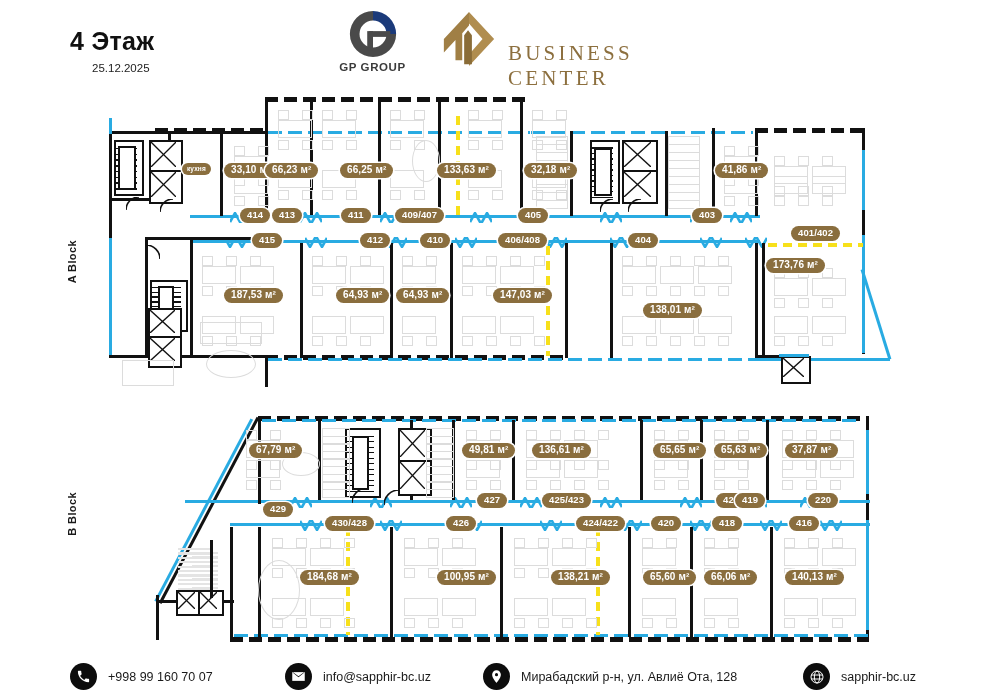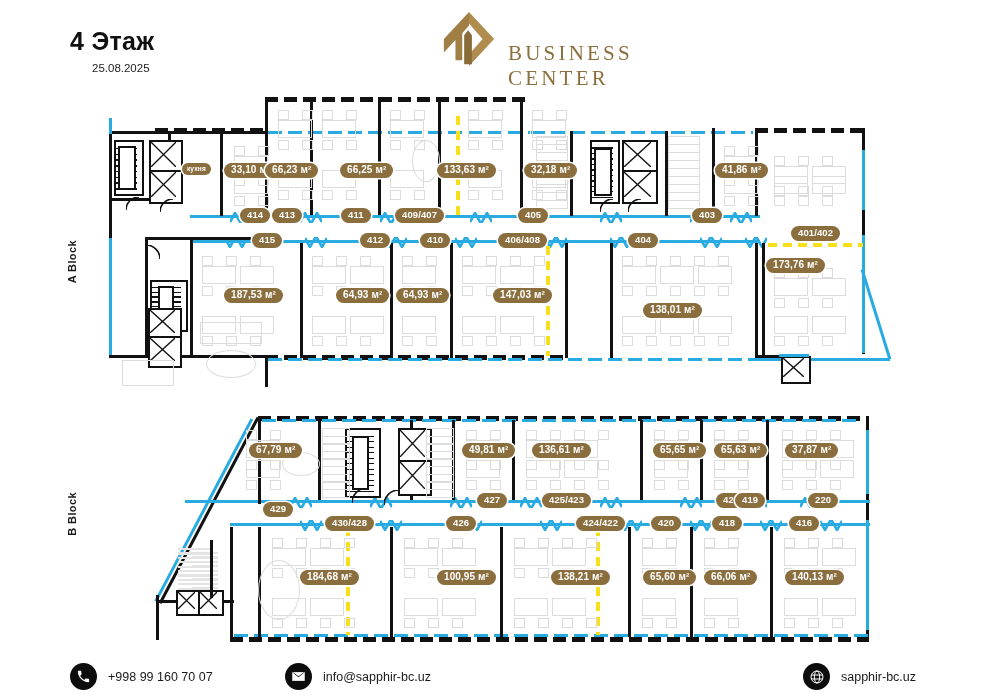--- a/index.html
+++ b/index.html
@@ -60,22 +60,32 @@
     display:flex;align-items:center;justify-content:center;flex:none;}
   .ftr-ic svg{display:block;}
   .ftr-tx{font-size:12.5px;color:#1a1a1a;white-space:nowrap;}
 </style>
 </head>
 <body>
 
 <div class="stage">
 
   <div class="hdr-title">4 Этаж</div>
-  <div class="hdr-date">25.08.2025</div>
-
+  <div class="hdr-date">25.12.2025</div>
+
+  <div class="gp-logo">
+    <svg class="gp-mark" viewBox="0 0 60 54">
+      <path d="M30 3 A24 24 0 0 1 54 27 L44 27 A14 14 0 0 0 30 13 Z" fill="#1b3a7a"></path>
+      <path d="M30 3 A24 24 0 0 0 6 27 A24 24 0 0 0 30 51 L30 41 A14 14 0 0 1 30 13 Z" fill="#4a4a4a"></path>
+      <path d="M54 27 A24 24 0 0 1 30 51 L30 41 A14 14 0 0 0 44 27 Z" fill="#4a4a4a"></path>
+      <rect x="26" y="24" width="22" height="6" fill="#4a4a4a"></rect>
+      <rect x="24" y="24" width="6" height="20" fill="#4a4a4a"></rect>
+    </svg>
+    <div class="gp-text">GP GROUP</div>
+  </div>
 
   <div class="sbc-logo">
     <svg class="sbc-mark" viewBox="0 0 60 60">
       <path d="M30 2 L56 30 L30 58 L30 46 L44 30 L30 14 Z" fill="#b08d4f"></path>
       <path d="M30 2 L4 30 L4 44 L16 31 L16 52 L23 52 L23 24 L30 16 Z" fill="#a07f45"></path>
       <path d="M25 26 L25 56 L33 56 L33 26 L29 21 Z" fill="#8a6c38"></path>
     </svg>
     <div class="sbc-l2">BUSINESS CENTER</div>
   </div>
 
@@ -826,20 +836,28 @@
   <div class="ftr-item" style="left:285px;top:663px;">
     <span class="ftr-ic">
       <svg width="15" height="15" viewBox="0 0 24 24">
           <path fill="#fff" d="M2 5h20v14H2z"></path>
           <path fill="#0d0d0d" d="M2.6 5.7 12 13l9.4-7.3-.6-.7L12 11.6 3.2 5z"></path>
         </svg>
     </span>
     <span class="ftr-tx">info@sapphir-bc.uz</span>
   </div>
 
+  <div class="ftr-item" style="left:483px;top:663px;">
+    <span class="ftr-ic">
+      <svg width="15" height="15" viewBox="0 0 24 24">
+          <path fill="#fff" d="M12 2c-3.9 0-7 3.1-7 7 0 5.2 7 13 7 13s7-7.8 7-13c0-3.9-3.1-7-7-7zm0 9.5A2.5 2.5 0 1 1 12 6.5a2.5 2.5 0 0 1 0 5z"></path>
+        </svg>
+    </span>
+    <span class="ftr-tx">Мирабадский р-н, ул. Авлиё Ота, 128</span>
+  </div>
 
   <div class="ftr-item" style="left:803px;top:663px;">
     <span class="ftr-ic">
       <svg width="16" height="16" viewBox="0 0 24 24">
           <g fill="none" stroke="#fff" stroke-width="1.5">
             <circle cx="12" cy="12" r="9"></circle>
             <ellipse cx="12" cy="12" rx="4" ry="9"></ellipse>
             <path d="M3.2 9h17.6M3.2 15h17.6"></path>
           </g>
         </svg>

